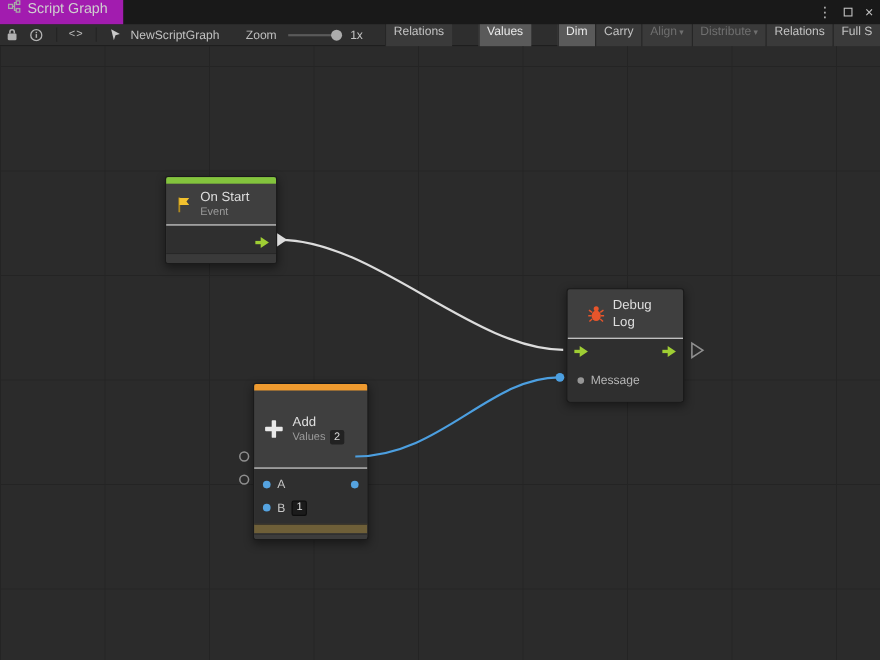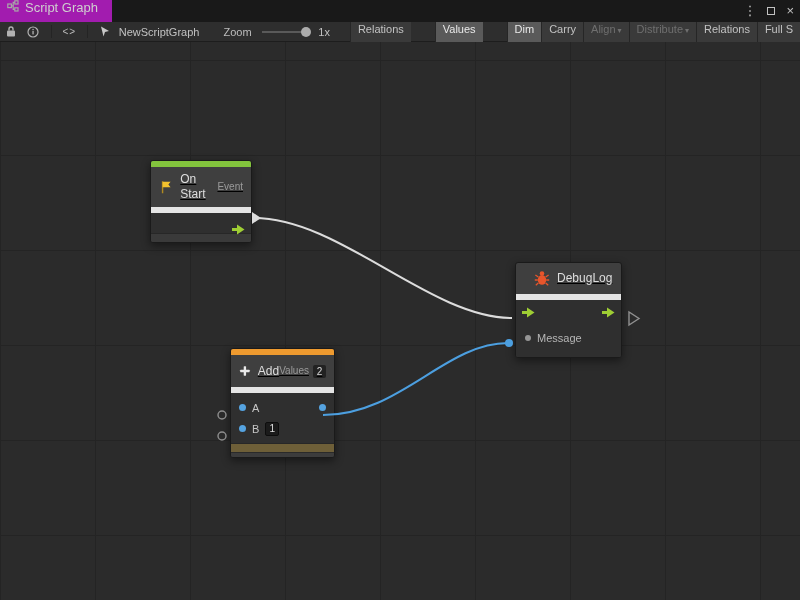--- a/index.html
+++ b/index.html
@@ -36,24 +36,24 @@
       linear-gradient(to right, #242424 1px, transparent 1px),
       linear-gradient(to bottom, #242424 1px, transparent 1px);
     background-size:95px 95px, 95px 95px;
     background-position:0 0, 0 18px;
     overflow:hidden; }
 
   
   .node { position:absolute; background:#3F3F3F; border:1px solid #1A1A1A; border-radius:3px; box-shadow:0 3px 9px rgba(0,0,0,.45); overflow:hidden; }
   .node-strip { height:6px; }
   .node-header { display:flex; align-items:center; gap:7px; padding:5px 8px; }
-  .hdr-text { display:flex; flex-direction:row;text-decoration:underline; }
+  .hdr-text { display:flex; flex-direction:column; }
   .node-title { font-size:12px; color:#DEDEDE; line-height:15px; }
   .node-sub { font-size:10px; color:#9B9B9B; line-height:12px; display:flex; align-items:center; }
-  .node-ports { background:#2F2F2F; border-top:6px solid #e5e5e5; position:relative; }
+  .node-ports { background:#2F2F2F; border-top:1px solid #e5e5e5; position:relative; }
   .flow-row { height:26px; display:flex; align-items:center; justify-content:space-between; padding:0 6px; }
   .port-row { height:21px; display:flex; align-items:center; gap:6px; padding:0 8px; font-size:11px; color:#C6C6C6; }
   .dot { width:7px; height:7px; border-radius:50%; flex:0 0 auto; }
   .mini-dot { width:6px; height:6px; border-radius:50%; background:#969696; flex:0 0 auto; }
   .val-box { min-width:14px; height:14px; background:#1B1B1B; border:1px solid #0D0D0D; border-radius:2px; color:#E0E0E0; font-size:10px; line-height:12px; text-align:center; padding:0 3px; }
   .count-box { display:inline-block; margin-left:4px; min-width:13px; background:#222222; color:#D8D8D8; font-size:10px; line-height:13px; text-align:center; border-radius:2px; padding:0 2px; }
   .node-footer { border-top:1px solid #272727; }
 
   
   #node-on-start { left:150px; top:118px; width:102px; }
@@ -62,21 +62,21 @@
   #node-on-start .node-footer { height:9px; background:#3A3A3A; }
 
   
   #node-debug-log { left:515px; top:220px; width:107px; }
   #node-debug-log .node-header { padding:7px 8px;margin-left:10px; }
   #node-debug-log .msg-row { height:24px; padding:0 9px; color:#B6B6B6; }
   #node-debug-log .node-ports { padding-bottom:7px; }
 
   
   #node-add { left:230px; top:306px; width:105px; }
-  #node-add .node-header { padding:6px 8px; }
+  #node-add .node-header { padding:21px 8px; }
   #node-add .node-ports { padding:4px 0; }
   .add-out { position:absolute; right:8px; top:11px; }
   .add-footer1 { height:9px; border-top:1px solid #272727; }
   .add-footer2 { height:5px; background:#3C3C3C; border-top:1px solid #2A2A2A; }
 
   
   .wires { position:absolute; inset:0; pointer-events:none; }
 </style>
 </head>
 <body>

